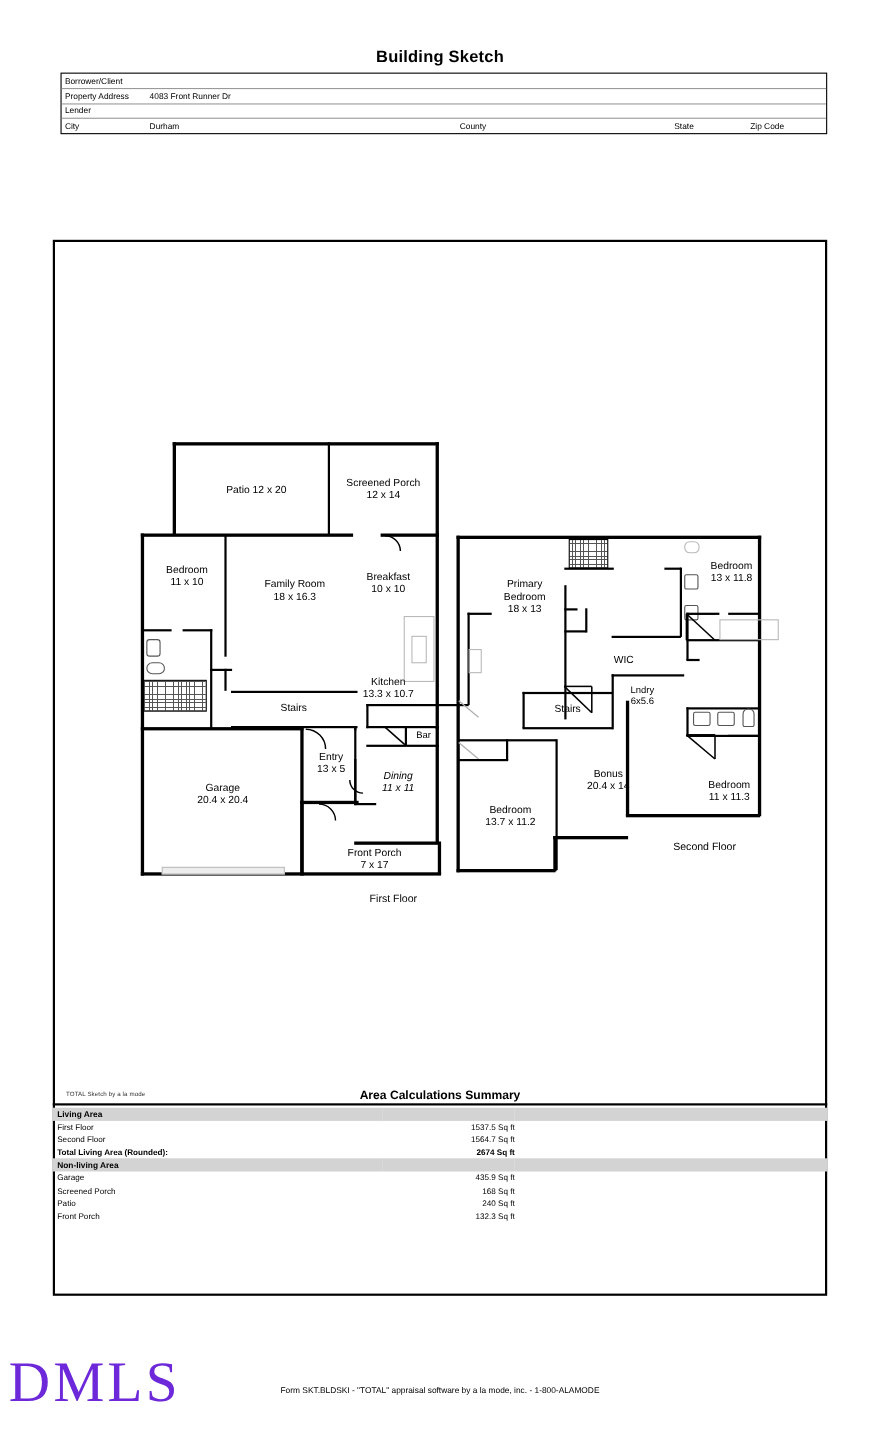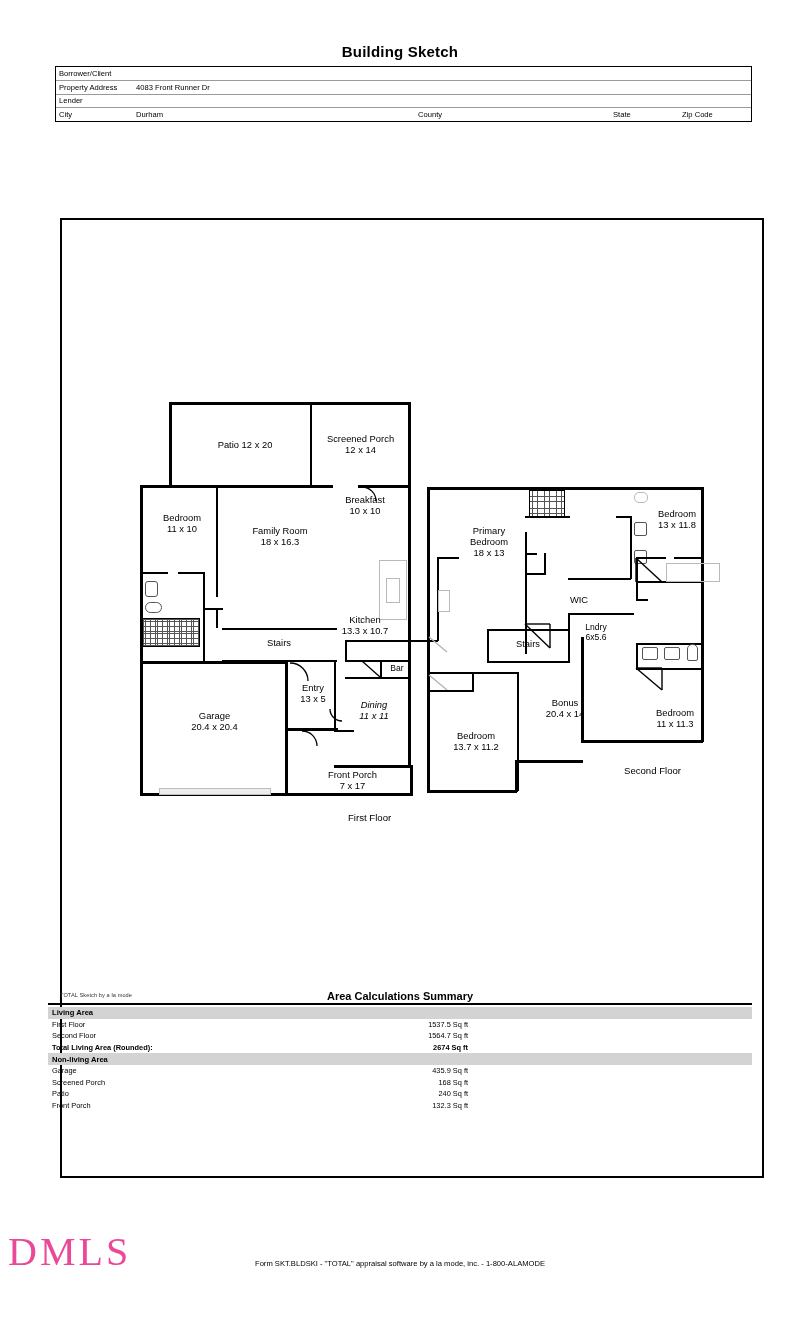--- a/index.html
+++ b/index.html
@@ -37,21 +37,20 @@
   #header-table tr:first-child td { border-top:none; }
   .lbl { font-size:7.6px; color:#000; }
   .val { font-size:9.3px; padding-left:6px !important; }
 
   
   #sketch-frame {
     position:absolute; left:48px; top:218px;
     width:704px; height:960px;
     border:2.6px solid #000;
     background:#fff;
-    margin-left:12px;
   }
 
   
   #plan {
     position:absolute; left:0; top:0; width:704px; height:960px;
   }
 
   
   #summary-wrap {
     position:absolute; left:48px; top:990px; width:704px;
@@ -83,22 +82,22 @@
   .c-amt   { width:120px; text-align:right; }
   .c-rest  { width:284px; }
 
   
   #footer-note {
     position:absolute; left:0; top:1259px; width:800px;
     text-align:center; font-size:7.6px;
   }
   #mls-logo {
     position:absolute; left:8px; top:1228px;
-    font-size:40px; letter-spacing:3px;
-    color:#ec4899; font-family:"Liberation Serif", serif;
+    font-size:52px; letter-spacing:3px;
+    color:#6d28d9; font-family:"Liberation Serif", serif;
     font-weight:300;
   }
 
   
   .w   { position:absolute; background:#000; }        
   .wi  { position:absolute; background:#000; }        
   .fx  { position:absolute; border:1px solid #b9b9b9; } 
   .fxd { position:absolute; border:1px solid #555; }
   .rm  { position:absolute; text-align:center; font-size:9.4px; line-height:11.2px;
          white-space:nowrap; }
@@ -221,21 +220,21 @@
     <div class="wi" style="left:318px;top:440px;width:1.6px;height:18px;"></div>
 
     <div class="rm" style="left:85px;top:292px;width:70px;">
       <span>Bedroom</span><br>
       <span>11 x 10</span>
     </div>
     <div class="rm" style="left:163px;top:305px;width:110px;">
       <span>Family Room</span><br>
       <span>18 x 16.3</span>
     </div>
-    <div class="rm" style="left:258px;top:274px;width:90px;text-align:center;">
+    <div class="rm" style="left:258px;top:298px;width:90px;text-align:center;">
       <span>Breakfast</span><br>
       <span>10 x 10</span>
     </div>
     <div class="rm" style="left:252px;top:394px;width:102px;">
       <span>Kitchen</span><br>
       <span>13.3 x 10.7</span>
     </div>
     <div class="rm sm" style="left:320px;top:443px;width:30px;">
       <span>Bar</span>
     </div>

